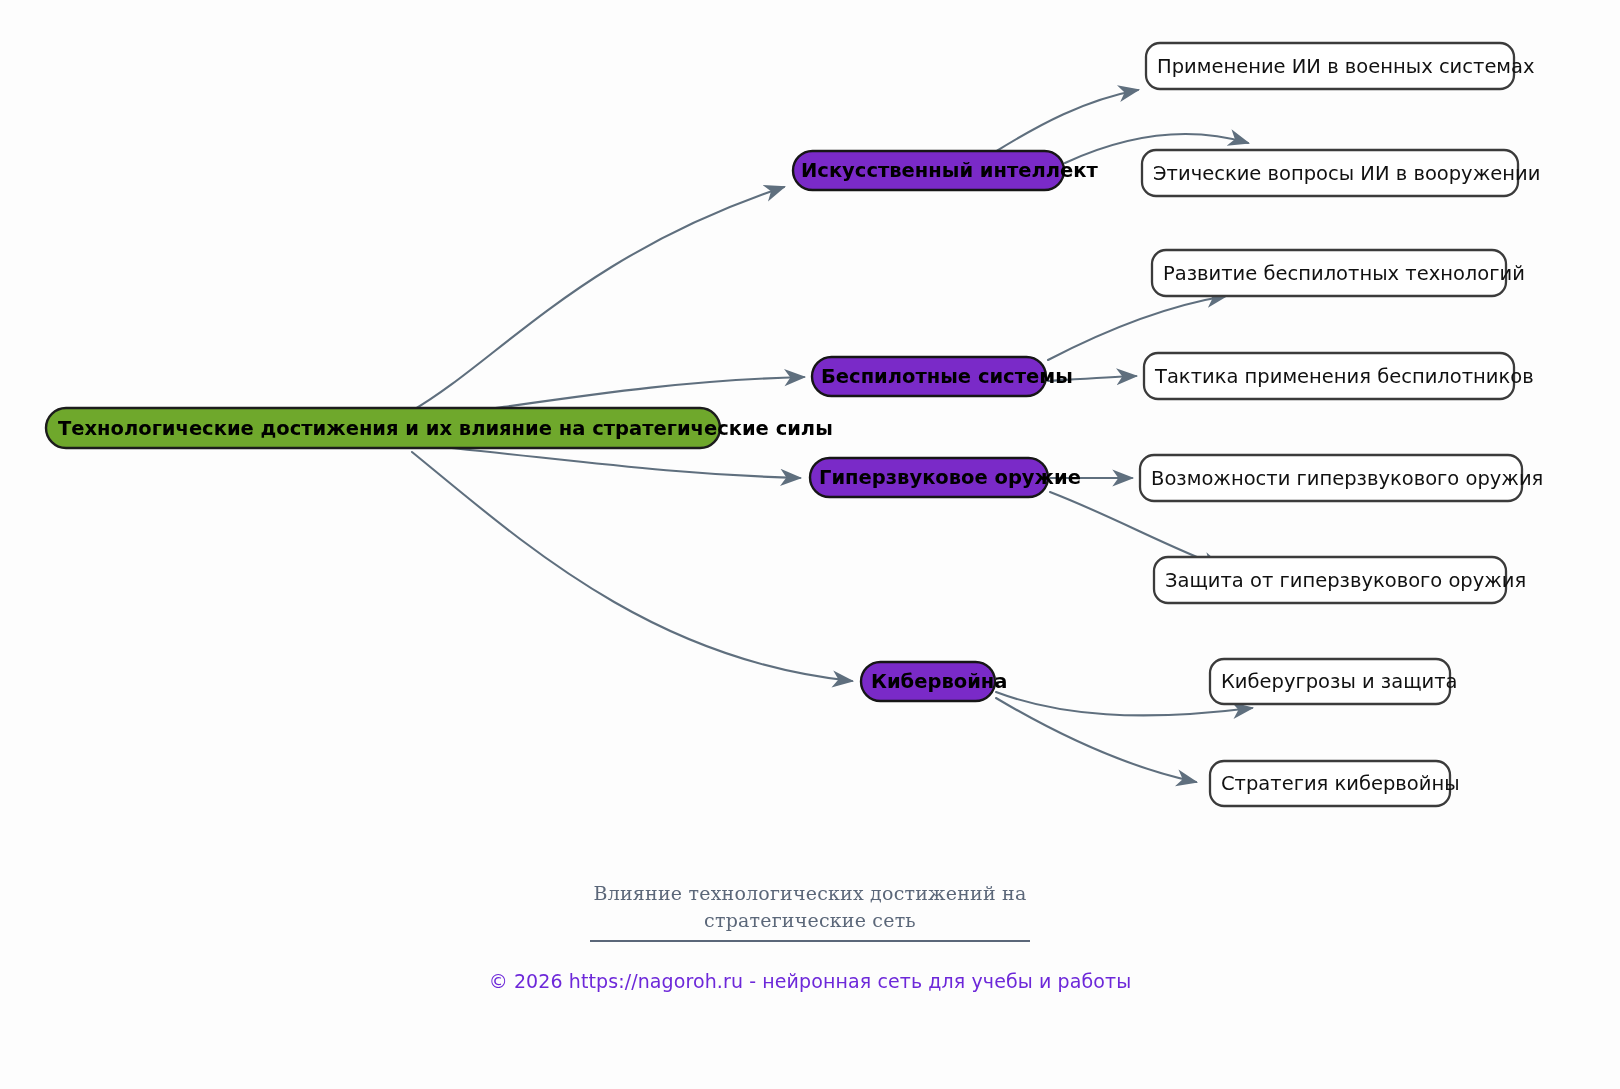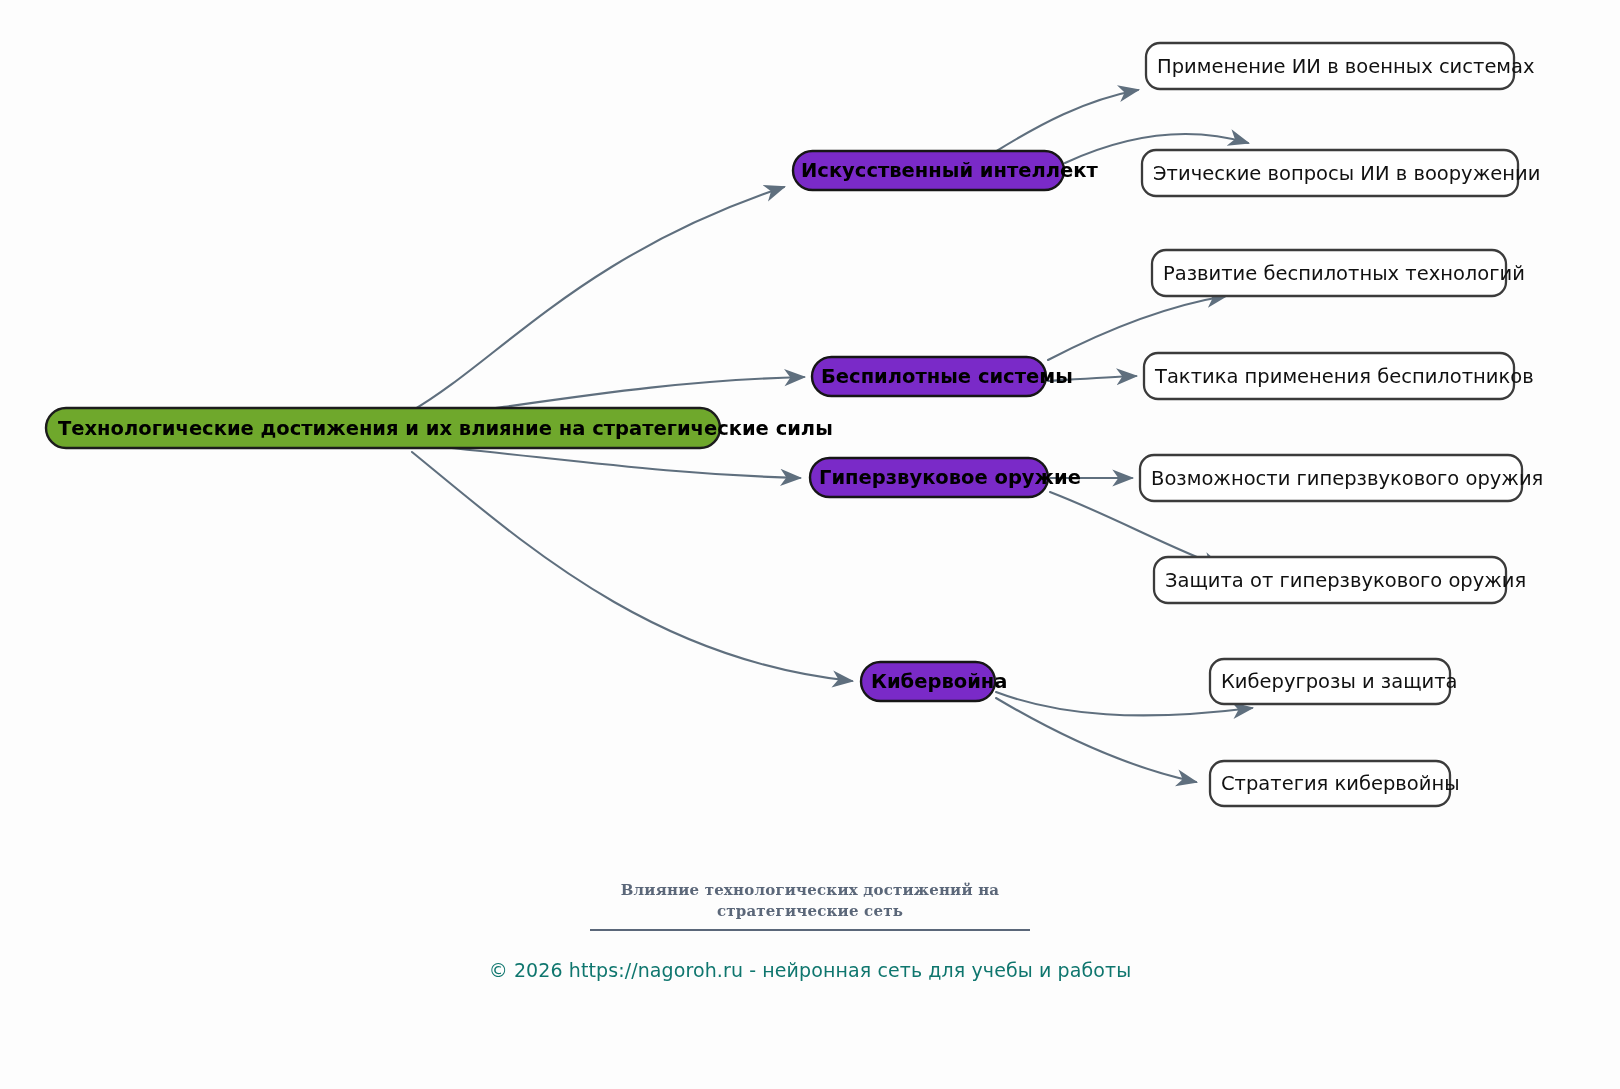--- a/index.html
+++ b/index.html
@@ -70,39 +70,39 @@
   }
   .footer-wrap {
     position: absolute;
     left: 0;
     top: 880px;
     width: 1620px;
     text-align: center;
   }
   .footer-title {
     font-family: "DejaVu Serif", serif;
-    font-weight: bold;
-    font-size: 15px;
+    font-weight: normal;
+    font-size: 19px;
     color: #5b6779;
     line-height: 1.42;
     letter-spacing: 0.2px;
     max-width: 470px;
     margin: 0 auto;
   }
   .footer-rule {
     margin: 6px auto 0 auto;
     width: 440px;
     border-top: 2px solid #5b6779;
     height: 0;
   }
   .footer-copyright {
     margin-top: 28px;
     font-family: "DejaVu Sans", sans-serif;
     font-size: 19px;
-    color: #0f766e;
+    color: #6d28d9;
     letter-spacing: 0.1px;
   }
 </style>
 </head>
 <body>
 
 <div id="mindmap-stage">
   <svg id="diagram" viewBox="0 0 1620 1089" xmlns="http://www.w3.org/2000/svg">
     <defs>
       <marker id="arrowhead" markerWidth="11" markerHeight="9" refX="9.4" refY="4.5" orient="auto" markerUnits="strokeWidth">

